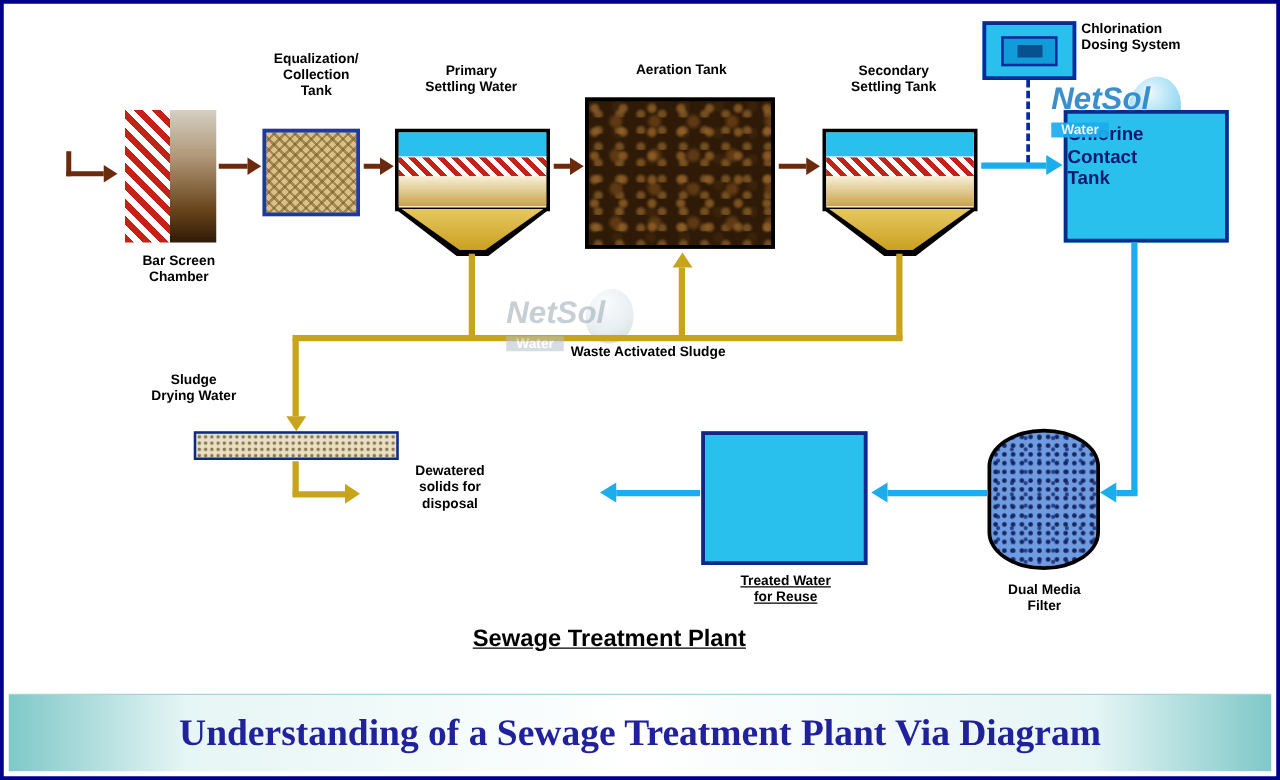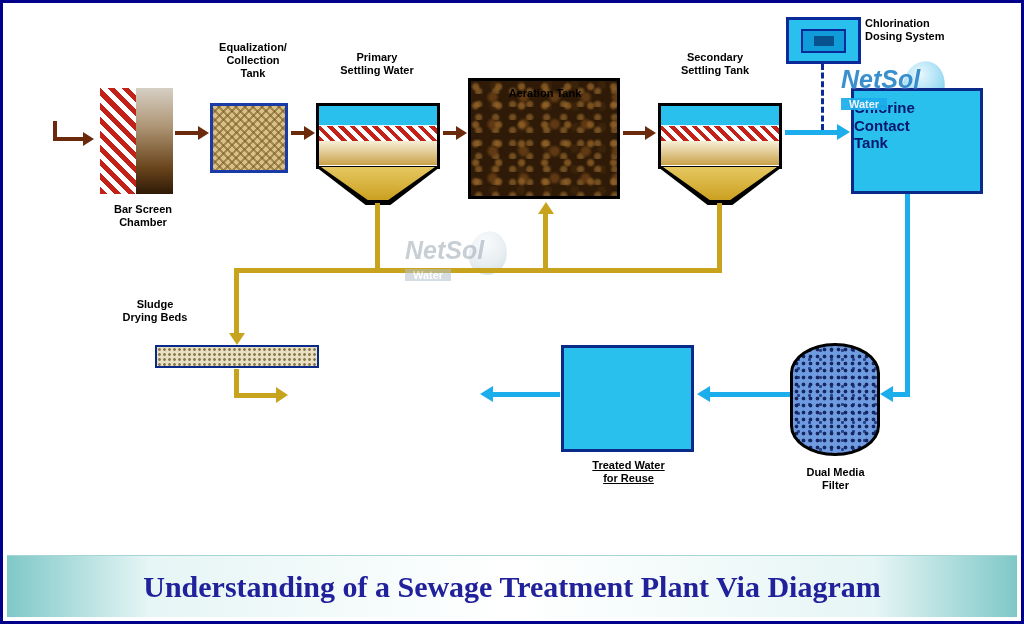--- a/index.html
+++ b/index.html
@@ -23,21 +23,21 @@
   .ah-l-cyan  { border-top:8px solid transparent; border-bottom:8px solid transparent; border-right:13px solid #1badec; }
   .ah-r-gold  { border-top:8px solid transparent; border-bottom:8px solid transparent; border-left:12px solid #c8a41e; }
   .ah-u-gold  { border-left:8px solid transparent; border-right:8px solid transparent; border-bottom:12px solid #c8a41e; }
   .ah-d-gold  { border-left:8px solid transparent; border-right:8px solid transparent; border-top:12px solid #c8a41e; }
 
   
   .raw-label       { left:26px;  top:84px;  width:80px; }
   .barscreen-label { left:55px;  top:200px; width:170px;text-align:center; }
   .eq-label        { left:188px; top:38px;  width:124px; }
   .primary-label   { left:318px; top:48px;  width:112px; }
-  .aeration-label  { left:468px; top:47px;  width:148px;margin-top:37px; }
+  .aeration-label  { left:468px; top:47px;  width:148px; }
   .secondary-label { left:648px; top:48px;  width:128px; }
   .dosing-label    { left:862px; top:14px;  width:155px; text-align:left; }
   .was-label       { left:398px; top:273px; width:235px; }
   .sdb-label       { left:82px;  top:295px; width:140px; }
   .dewatered-label { left:298px; top:368px; width:118px; }
   .treated-label   { left:543px; top:456px; width:165px;text-decoration:underline; }
   .filter-label    { left:770px; top:463px; width:125px; }
   .plant-title     { left:312px; top:498px; width:345px; font-size:19px; text-decoration:underline; }
 
   
@@ -155,26 +155,31 @@
   <div class="lbl eq-label">Equalization/
 Collection
 Tank</div>
   <div class="lbl primary-label">Primary
 Settling Water</div>
   <div class="lbl aeration-label">Aeration Tank</div>
   <div class="lbl secondary-label">Secondary
 Settling Tank</div>
   <div class="lbl dosing-label">Chlorination
 Dosing System</div>
+  <div class="lbl was-label">Waste Activated Sludge</div>
   <div class="lbl sdb-label">Sludge
-Drying Beds</div>
+Drying Water</div>
+  <div class="lbl dewatered-label">Dewatered
+solids for
+disposal</div>
   <div class="lbl treated-label">Treated Water
 for Reuse</div>
   <div class="lbl filter-label">Dual Media
 Filter</div>
+  <div class="lbl plant-title">Sewage Treatment Plant</div>
 
   <div class="ln brown-ln" style="left:50px;top:118px;width:4px;height:20px"></div>
   <div class="ln brown-ln" style="left:50px;top:134px;width:30px;height:4px"></div>
   <div class="ah ah-r-brown" style="left:80px;top:129px"></div>
 
   <div class="barscreen-hatch"></div>
   <div class="barscreen-body"></div>
 
   <div class="ln brown-ln" style="left:172px;top:128px;width:23px;height:4px"></div>
   <div class="ah ah-r-brown" style="left:195px;top:123px"></div>

